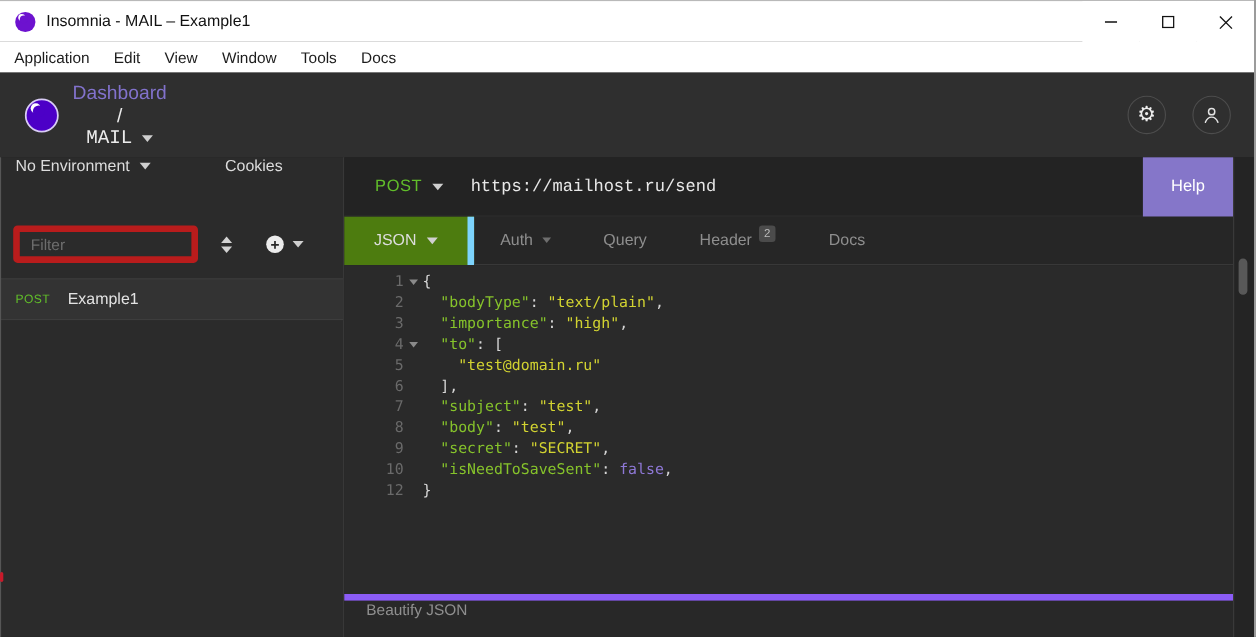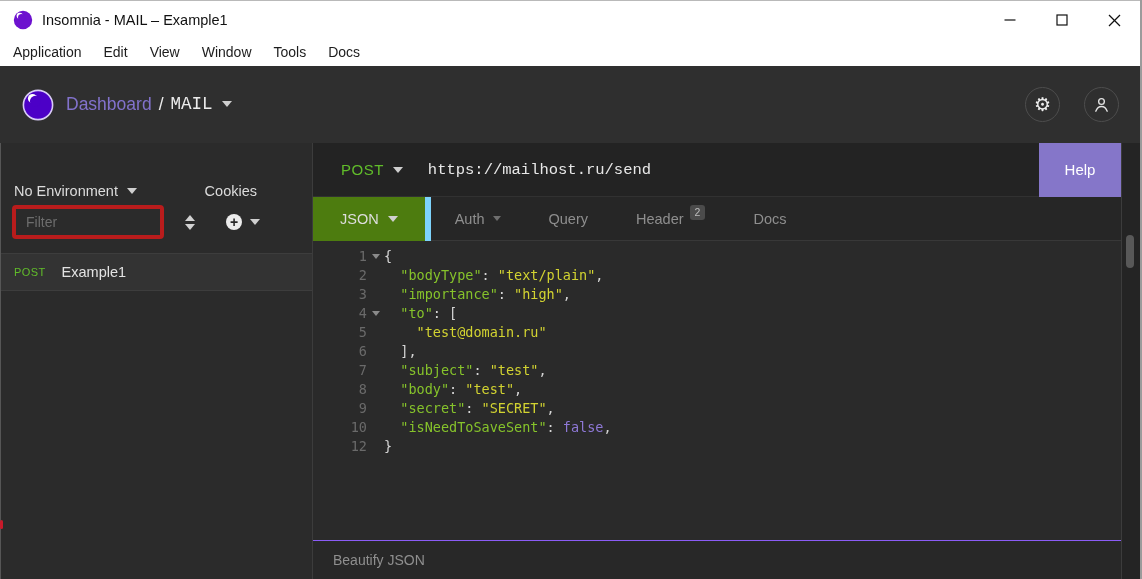--- a/index.html
+++ b/index.html
@@ -18,46 +18,46 @@
 
   
   .menubar { position:absolute; top:38px; left:0; right:0; height:28px; background:#fff;
     display:flex; align-items:center; padding-left:2px; }
   .menu-item { font-size:14px; color:#1c1c1c; padding:0 11px; height:28px; display:flex; align-items:center; cursor:default; }
 
   
   .appbar { position:absolute; top:66px; left:0; right:0; height:77px; background:#2f2f2f;
     display:flex; align-items:center; }
   .logo { margin-left:22px; width:32px; height:32px; display:inline-block; }
-  .breadcrumb { margin-left:12px; display:flex; align-items:flex-start; font-size:17.5px; }
+  .breadcrumb { margin-left:12px; display:flex; align-items:center; font-size:17.5px;flex-direction:column; }
   .crumb-link { color:var(--accent-text); text-decoration:none; cursor:pointer; }
   .crumb-sep { color:#ececec; margin:0 7px; }
   .crumb-current { color:#ececec; display:flex; align-items:center; cursor:pointer;font-family:Liberation Mono, monospace; }
   .appbar-actions { position:absolute; right:23px; display:flex; gap:24px; }
   .icon-circle { width:35px; height:35px; border-radius:50%; border:1px solid #4d4d4d;
     background:transparent; display:flex; align-items:center; justify-content:center; cursor:pointer; }
   .gear-glyph { font-family:"DejaVu Sans", sans-serif; font-size:19px; color:#ededed; line-height:1; }
 
   
   .caret { width:0; height:0; border-left:5px solid transparent; border-right:5px solid transparent;
     border-top:6px solid #cfcfcf; display:inline-block; margin-left:9px; }
   .caret.small { border-left-width:4px; border-right-width:4px; border-top-width:5px; }
   .caret.dim { border-top-color:#6e6e6e; }
 
   
   .workspace { position:absolute; top:143px; left:0; right:0; bottom:0; display:flex; }
 
   
   .sidebar { width:313px; background:#2b2b2b; border-right:1px solid #3c3c3c; display:flex; flex-direction:column; }
-  .env-row { height:56px; display:flex; align-items:flex-end; padding:0 14px; }
+  .env-row { height:56px; display:flex; align-items:flex-start; padding:0 14px; }
   .env-selector { display:flex; align-items:center; flex:1; cursor:pointer; }
   .env-label { font-size:14.5px; color:#dcdcdc; }
   .cookies-btn { font-size:14.5px; color:#dcdcdc; background:none; border:none; margin-right:41px; cursor:pointer; }
   .filter-row { display:flex; align-items:center; padding:0 12px; height:46px; }
-  .filter-input { width:152px; height:34px; background:transparent; border:4px solid #b91c1c;
+  .filter-input { width:168px; height:34px; background:transparent; border:6px solid #b91c1c;
     border-radius:4px; color:#cfcfcf; font-size:14px; padding:0 10px; outline:none; font-family:"Liberation Sans", sans-serif; }
   .filter-input::placeholder { color:#6d6d6d; }
   .sort-btn { margin-left:21px; background:none; border:none; display:flex; flex-direction:column; gap:3px; cursor:pointer; }
   .tri-up { width:0; height:0; border-left:5px solid transparent; border-right:5px solid transparent; border-bottom:6px solid #d2d2d2; }
   .tri-down { width:0; height:0; border-left:5px solid transparent; border-right:5px solid transparent; border-top:6px solid #d2d2d2; }
   .plus-group { margin-left:31px; display:flex; align-items:center; background:none; border:none; cursor:pointer; }
   .plus-circle { width:16px; height:16px; border-radius:50%; background:#ececec; color:#272727;
     font-size:14px; font-weight:bold; display:flex; align-items:center; justify-content:center; line-height:1; padding-bottom:1px; }
   .plus-group .caret { margin-left:8px; }
   .req-list { margin-top:8px; }
@@ -93,22 +93,22 @@
   .ln { width:54px; text-align:right; color:#6a6a6a; flex:none; user-select:none; }
   .fold { width:17px; flex:none; display:flex; align-items:center; justify-content:center; }
   .fold .fold-caret { width:0; height:0; border-left:4px solid transparent; border-right:4px solid transparent;
     border-top:5px solid #8a8a8a; }
   .code { white-space:pre; }
   .tok-pun, .tok-ind { color:#d6d6d6; }
   .tok-key { color:var(--key-green); }
   .tok-str { color:var(--string-yellow); }
   .tok-kw  { color:var(--keyword-purple); }
 
-  .beautify-bar { height:39px; background:#282828; border-top:1px solid #8b5cf6;
-    display:flex; align-items:center; padding-left:20px; }
+  .beautify-bar { height:39px; background:#282828; border-top:6px solid #8b5cf6;
+    display:flex; align-items:flex-start; padding-left:20px; }
   .beautify-link { font-size:14px; color:#8f8f8f; background:none; border:none; cursor:pointer; font-family:"Liberation Sans", sans-serif; }
 
   
   .right-strip { width:21px; background:#242424; border-left:1px solid #3c3c3c; position:relative; }
   .scroll-thumb { position:absolute; top:92px; left:4px; width:8px; height:33px; border-radius:4px; background:#585858; cursor:pointer; }
 
   
   .win-right-edge { position:absolute; top:0; bottom:0; right:0; width:2px; background:#9b9b9b; }
   .win-left-edge { position:absolute; top:143px; bottom:0; left:0; width:1px; background:#565656; }
   .red-artifact { position:absolute; left:0; top:520px; width:3px; height:9px; background:#c81a2a; border-radius:2px; }

